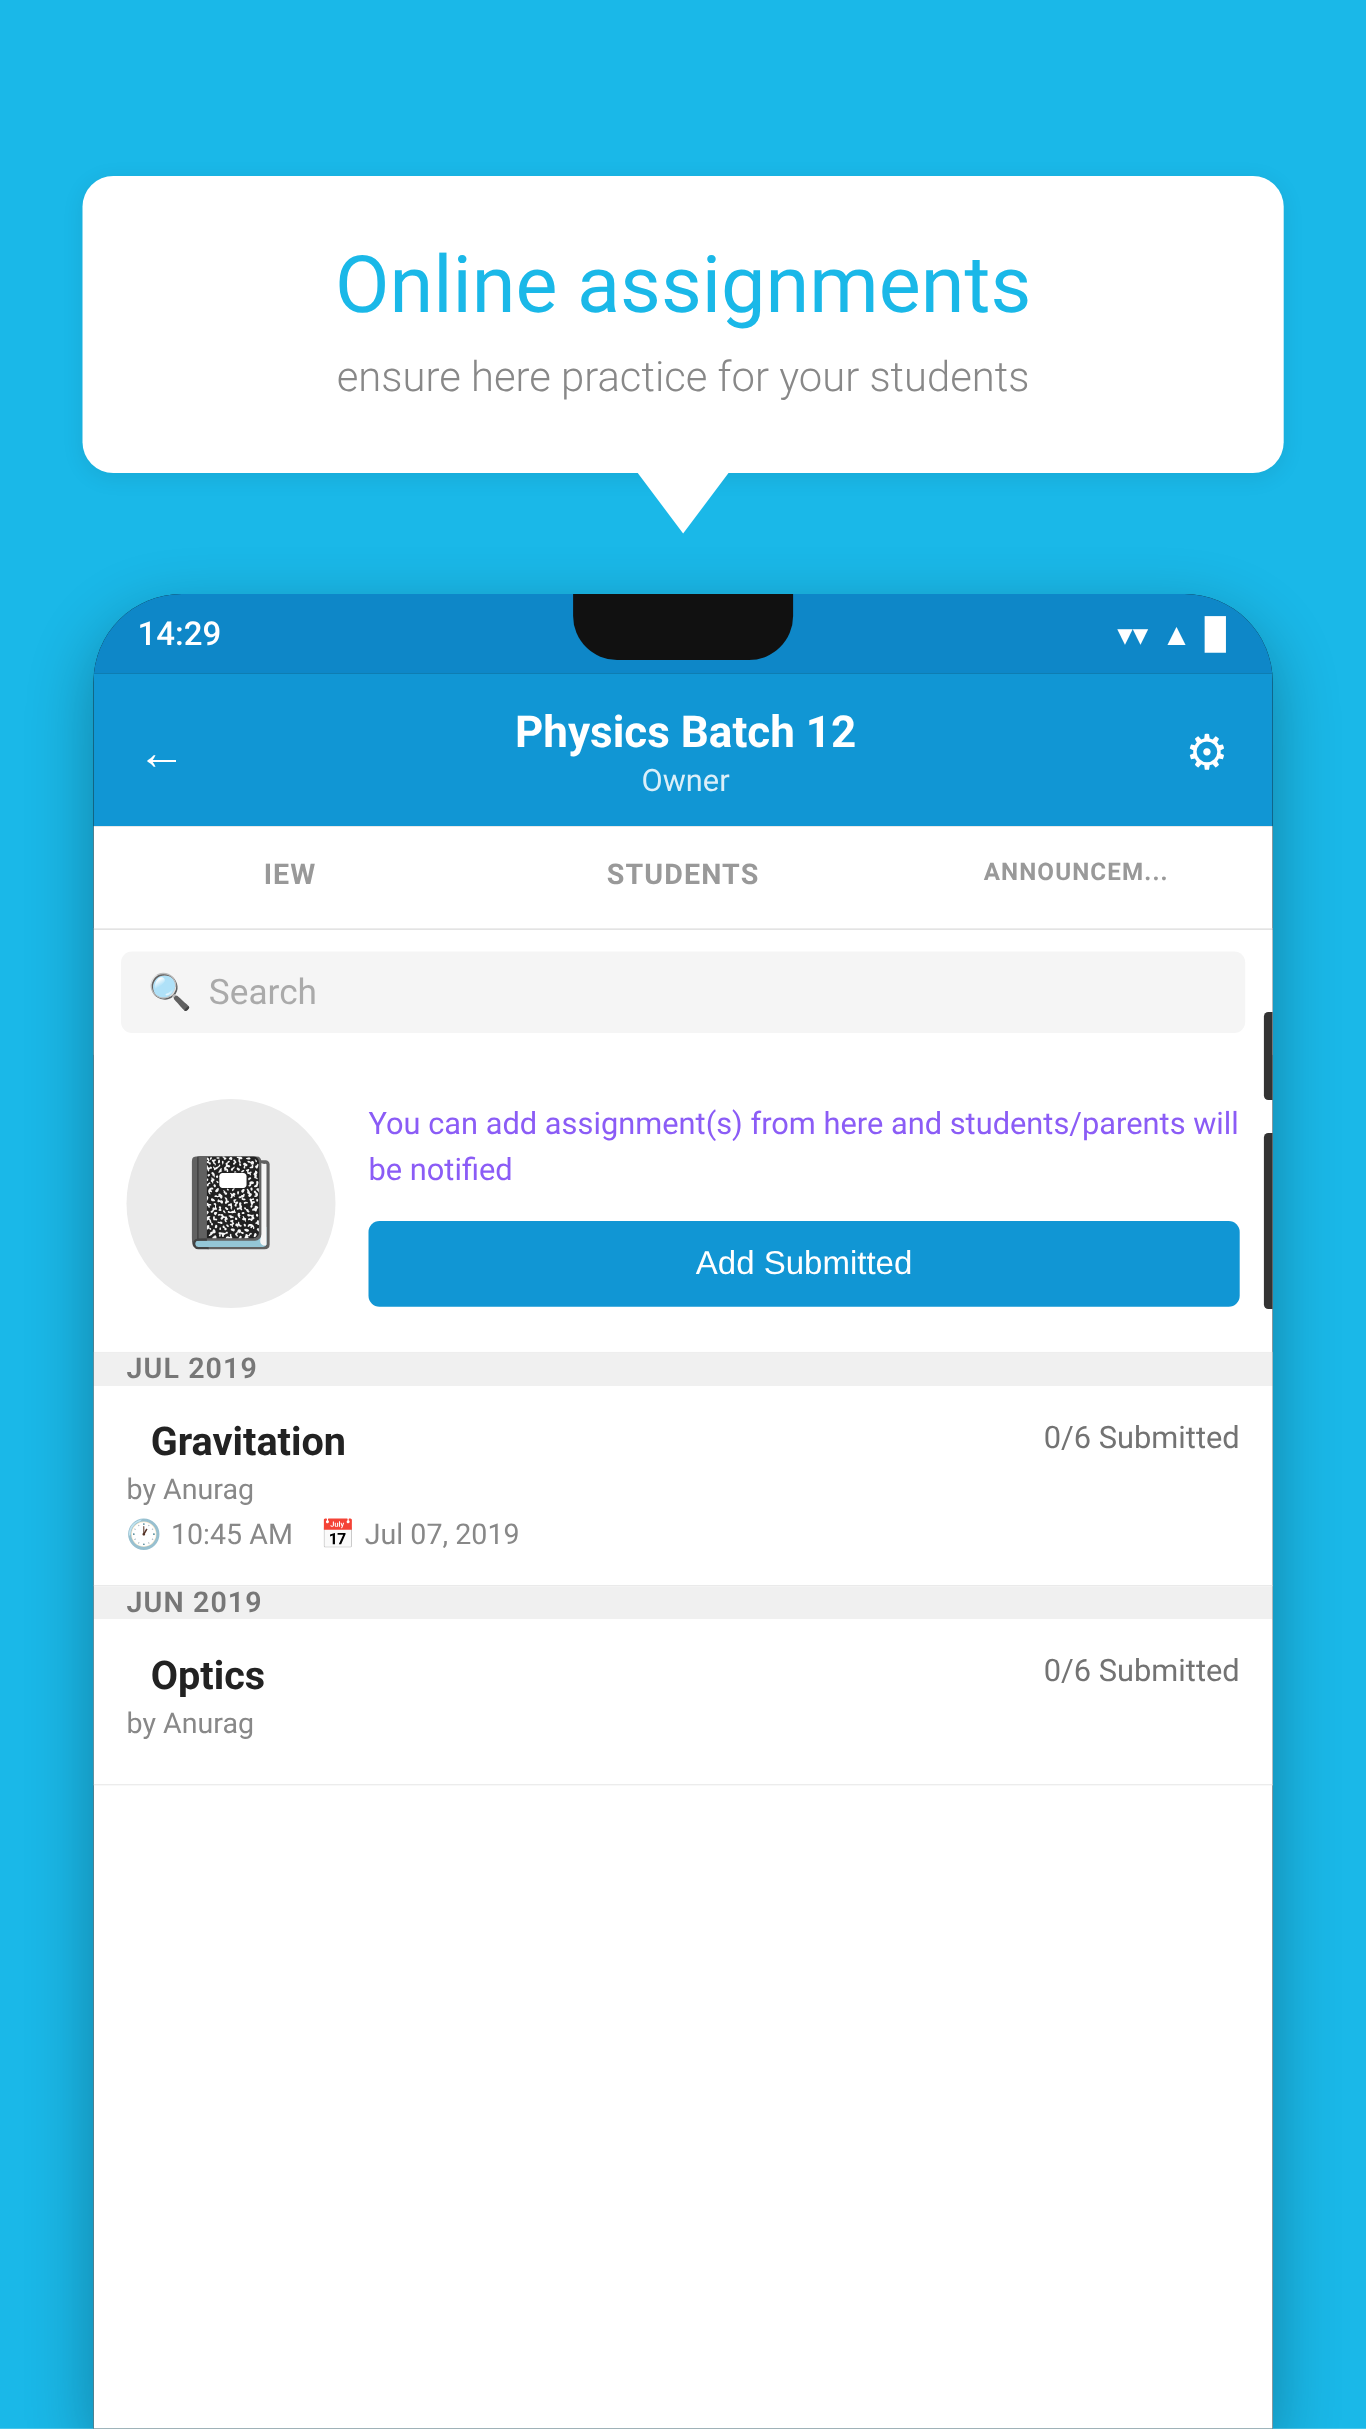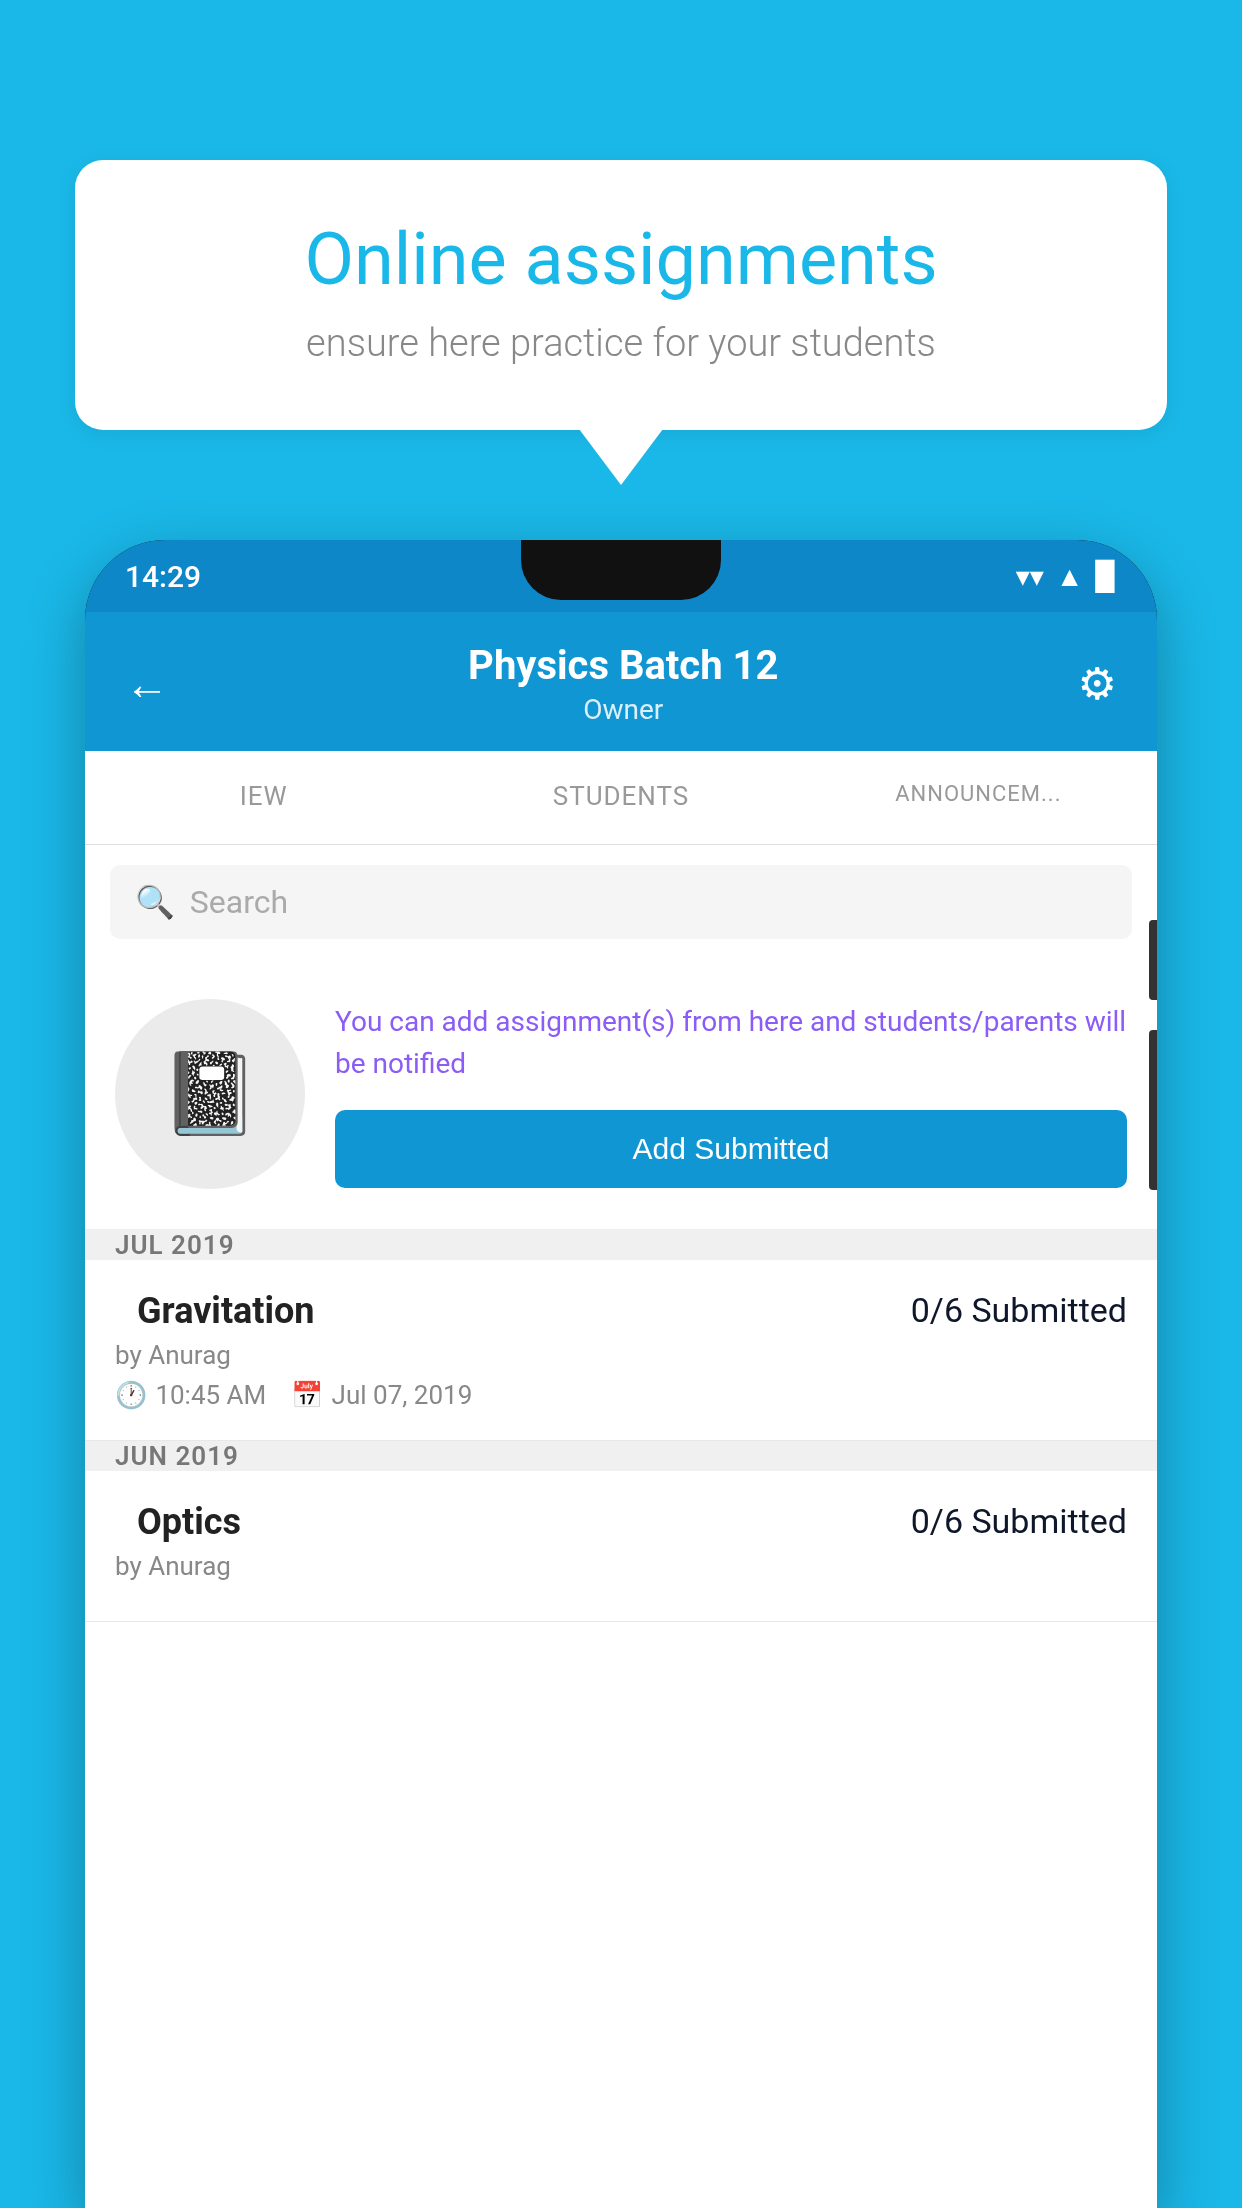--- a/index.html
+++ b/index.html
@@ -156,21 +156,21 @@
       display: flex;
       border-bottom: 1px solid #e0e0e0;
       overflow: hidden;
     }
 
     .tab {
       flex: 1;
       padding: 30px 10px;
       text-align: center;
       font-size: 26px;
-      font-weight: 400;
+      font-weight: 700;
       color: #999;
       letter-spacing: 1px;
       text-transform: uppercase;
       cursor: pointer;
       border-bottom: 3px solid transparent;
     }
 
     .tab.active {
       color: #1196d4;
       border-bottom: 4px solid #1196d4;
@@ -283,22 +283,22 @@
       margin-left: 22px;
     }
 
     .assignment-name {
       font-size: 36px;
       font-weight: 700;
       color: #222;
     }
 
     .assignment-submitted {
-      font-size: 34px;
-      color: #0f172a;
+      font-size: 28px;
+      color: #737373;
     }
 
     .assignment-by {
       font-size: 26px;
       color: #888;
       margin-bottom: 10px;
     }
 
     .assignment-meta {
       display: flex;

